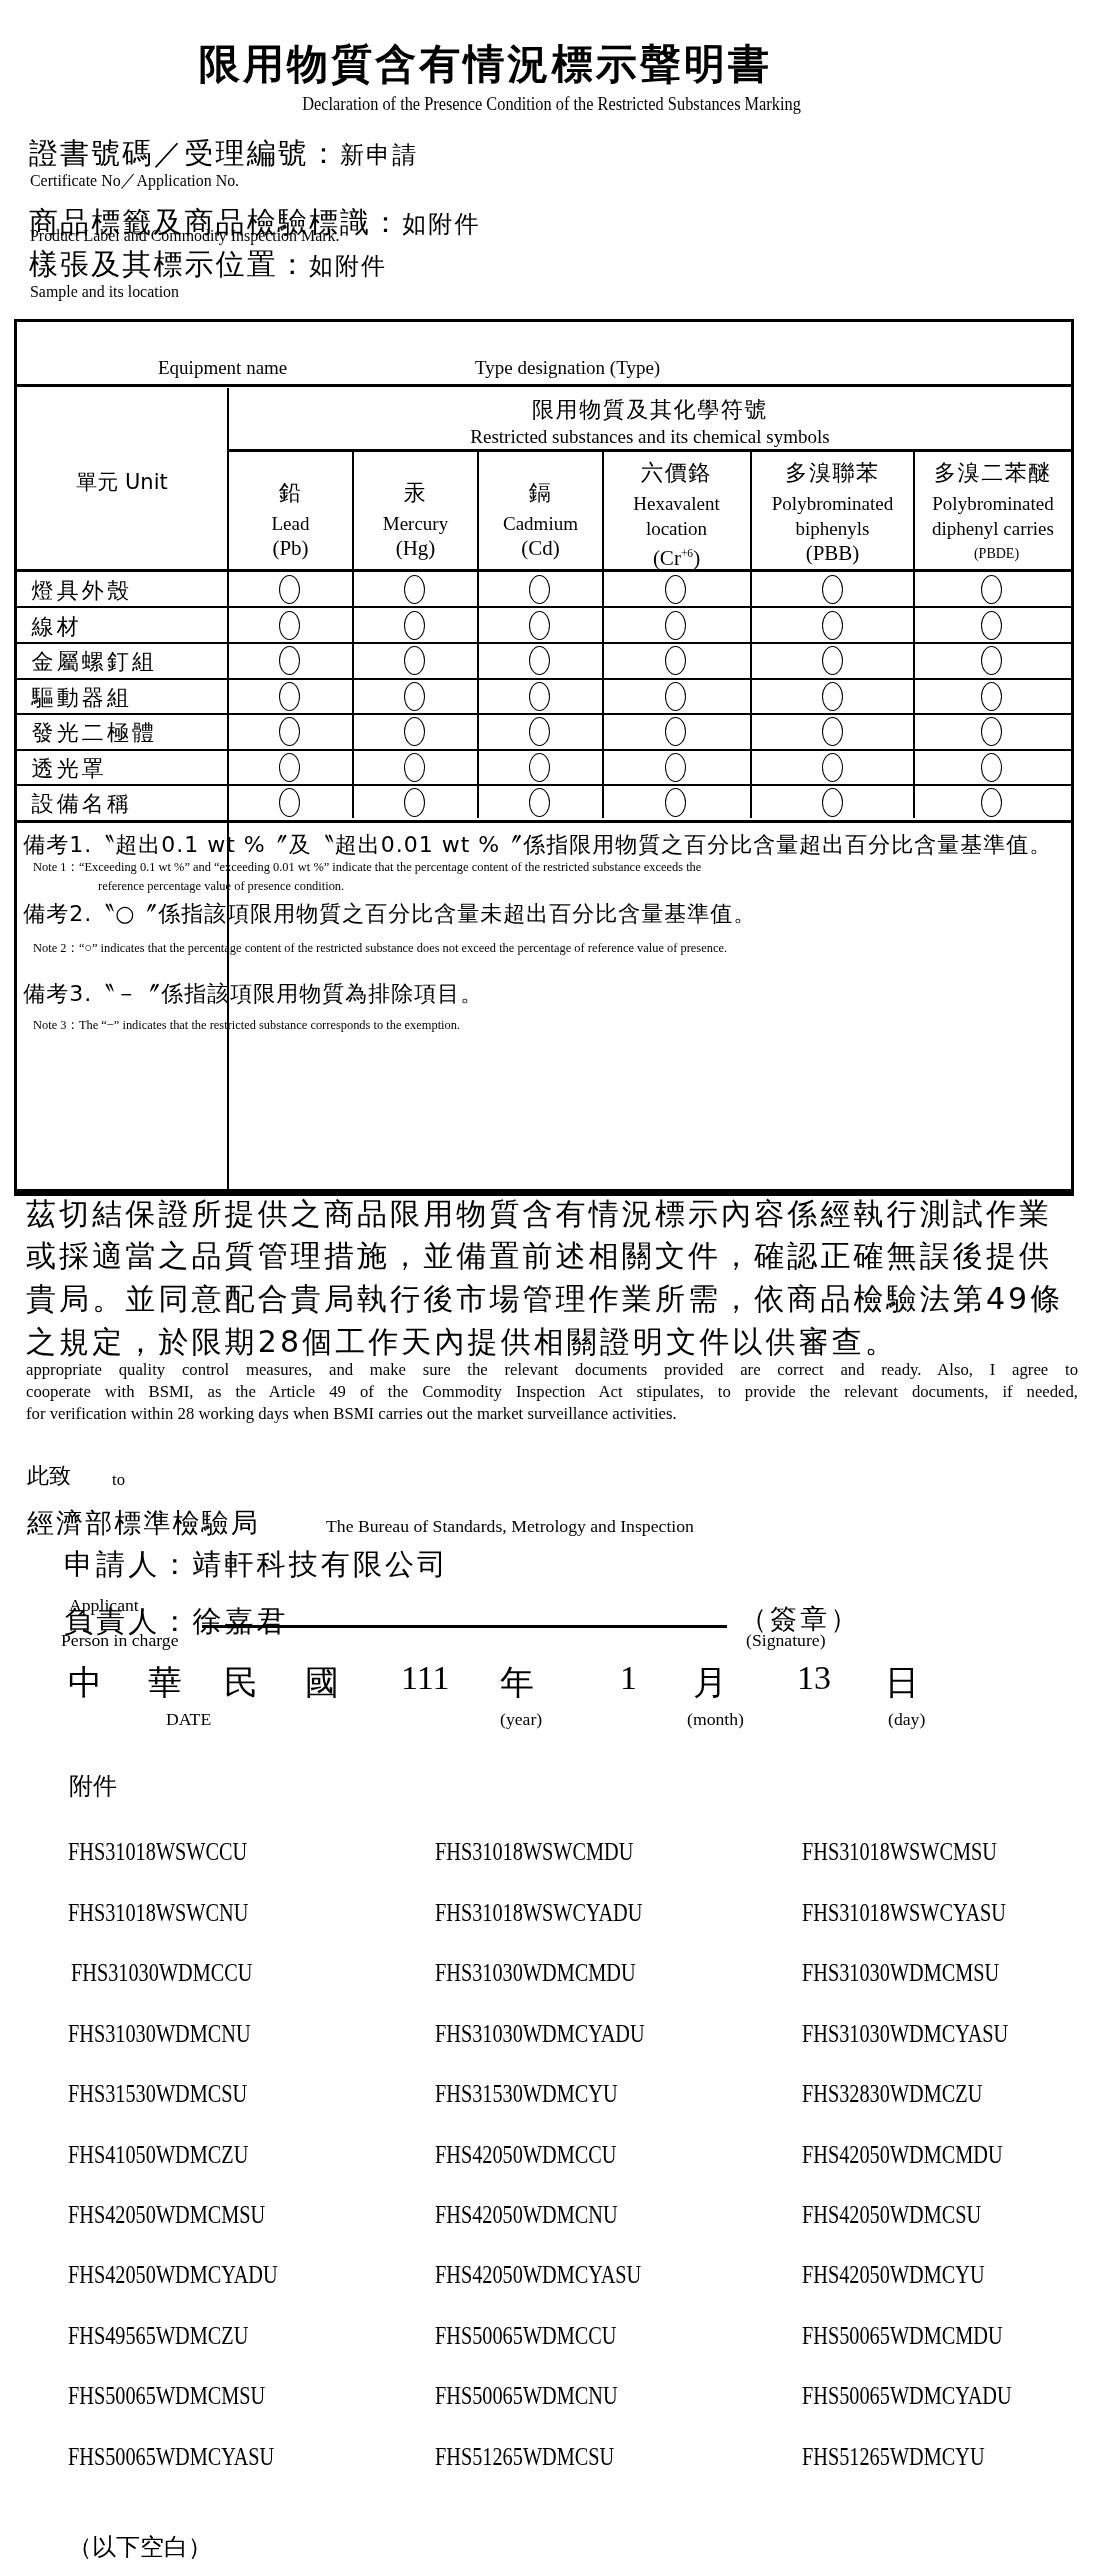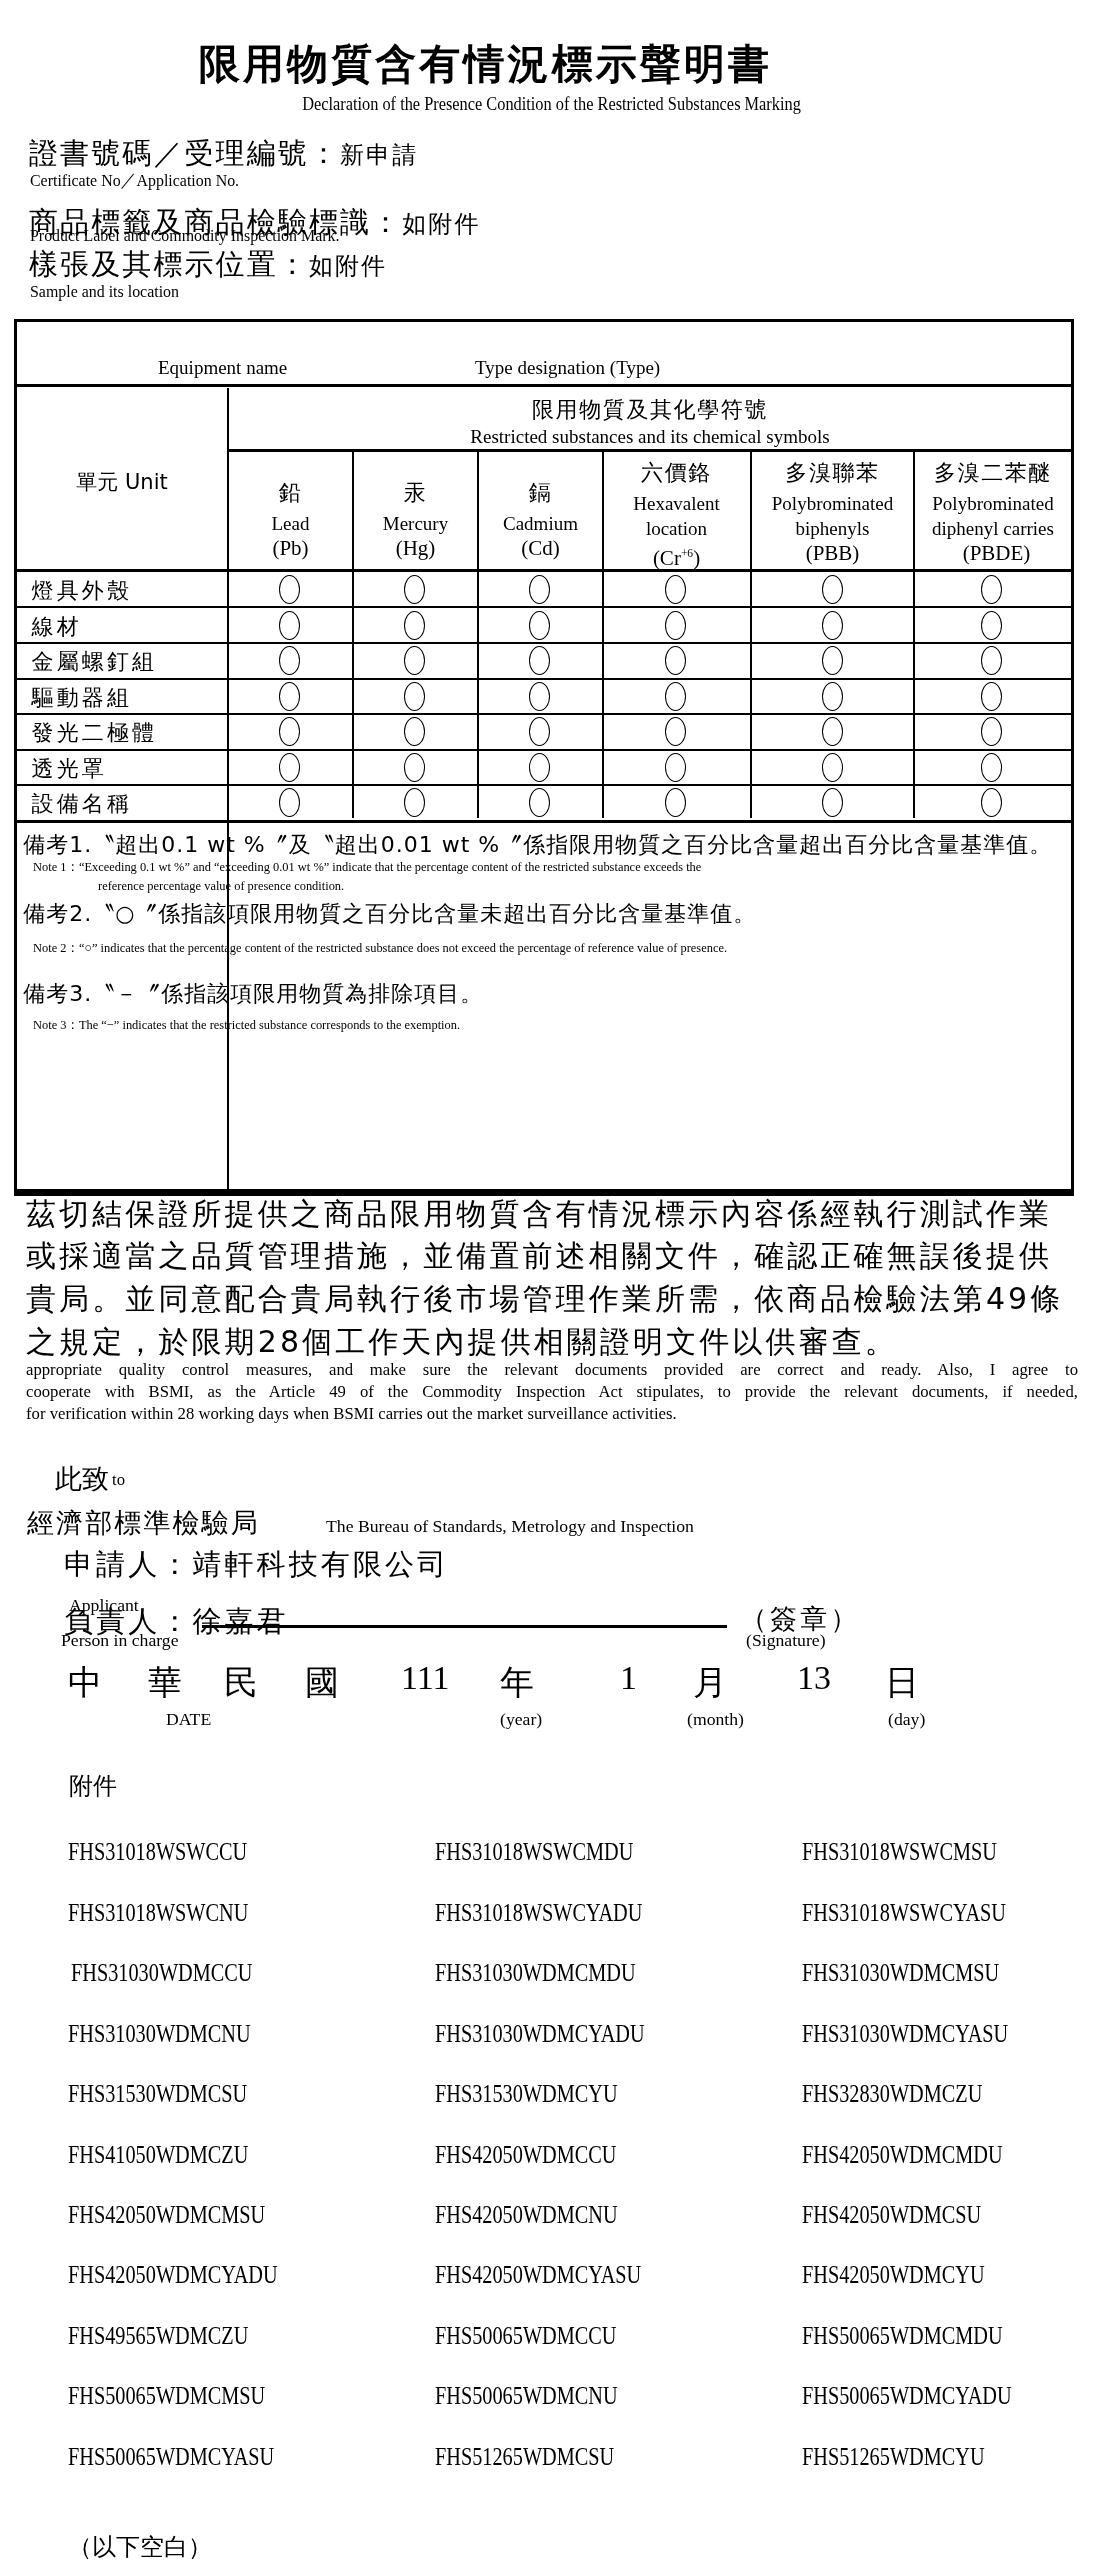--- a/index.html
+++ b/index.html
@@ -110,21 +110,21 @@
   <div class="cell-text sub-head" style="left:735px; width:161px; top:136px;">
     <div class="zh cjk">多溴聯苯</div>
     <div class="en" style="margin-top:3.1px;">Polybrominated</div>
     <div class="en">biphenyls</div>
     <div class="en" style="font-size:21px;">(PBB)</div>
   </div>
   <div class="cell-text sub-head" style="left:898px; width:156px; top:136px;">
     <div class="zh cjk">多溴二苯醚</div>
     <div class="en" style="margin-top:3.1px;">Polybrominated</div>
     <div class="en">diphenyl carries</div>
-    <div class="en" style="font-size:21px;margin-left:7px;">(PBDE)</div>
+    <div class="en" style="font-size:14px;margin-left:7px;">(PBDE)</div>
   </div>
 
   <div class="hline" style="top:247px; height:3.1px;"></div>
 
   <div id="data-rows">
       <div class="row-label cjk" style="left: 14.6px; top: 254px;">燈具外殼</div>
       <div class="circle" title="○" style="left: 262px; top: 253px;"></div>
       <div class="circle" title="○" style="left: 387px; top: 253px;"></div>
       <div class="circle" title="○" style="left: 512px; top: 253px;"></div>
       <div class="circle" title="○" style="left: 648px; top: 253px;"></div>
@@ -198,21 +198,21 @@
 <div class="decl-zh cjk" style="top:1236px;">或採適當之品質管理措施，並備置前述相關文件，確認正確無誤後提供</div>
 <div class="decl-zh cjk" style="top:1279px;">貴局。並同意配合貴局執行後市場管理作業所需，依商品檢驗法第49條</div>
 <div class="decl-zh cjk" style="top:1322px;">之規定，於限期28個工作天內提供相關證明文件以供審查。</div>
 
 <div class="abs en" style="left:26px; top:1359px; font-size:16.7px; line-height:22px; width:1052px;">
   <div style="text-align:justify; text-align-last:justify;">appropriate quality control measures, and make sure the relevant documents provided are correct and ready. Also, I agree to</div>
   <div style="text-align:justify; text-align-last:justify;">cooperate with BSMI, as the Article 49 of the Commodity Inspection Act stipulates, to provide the relevant documents, if needed,</div>
   <div>for verification within 28 working days when BSMI carries out the market surveillance activities.</div>
 </div>
 
-<div class="abs cjk" style="left:27px; top:1461px; font-size:27px;margin-left:28px;">此致</div>
+<div class="abs cjk" style="left:27px; top:1461px; font-size:22px;">此致</div>
 <div class="abs en" style="left:112px; top:1470px; font-size:16.7px;">to</div>
 <div class="abs cjk" style="left:27px; top:1505px; font-size:27px; letter-spacing:2.1px;">經濟部標準檢驗局</div>
 <div class="abs en" style="left:326px; top:1516px; font-size:17.7px;">The Bureau of Standards, Metrology and Inspection</div>
 
 <div class="sig-zh cjk" style="left:64px; top:1545px;">
   <span>申請人：</span><span>靖軒科技有限公司</span>
 </div>
 <div class="sig-en en" style="left:69px; top:1595px;">Applicant</div>
 
 <div class="sig-zh cjk" style="left:64px; top:1602px;">

